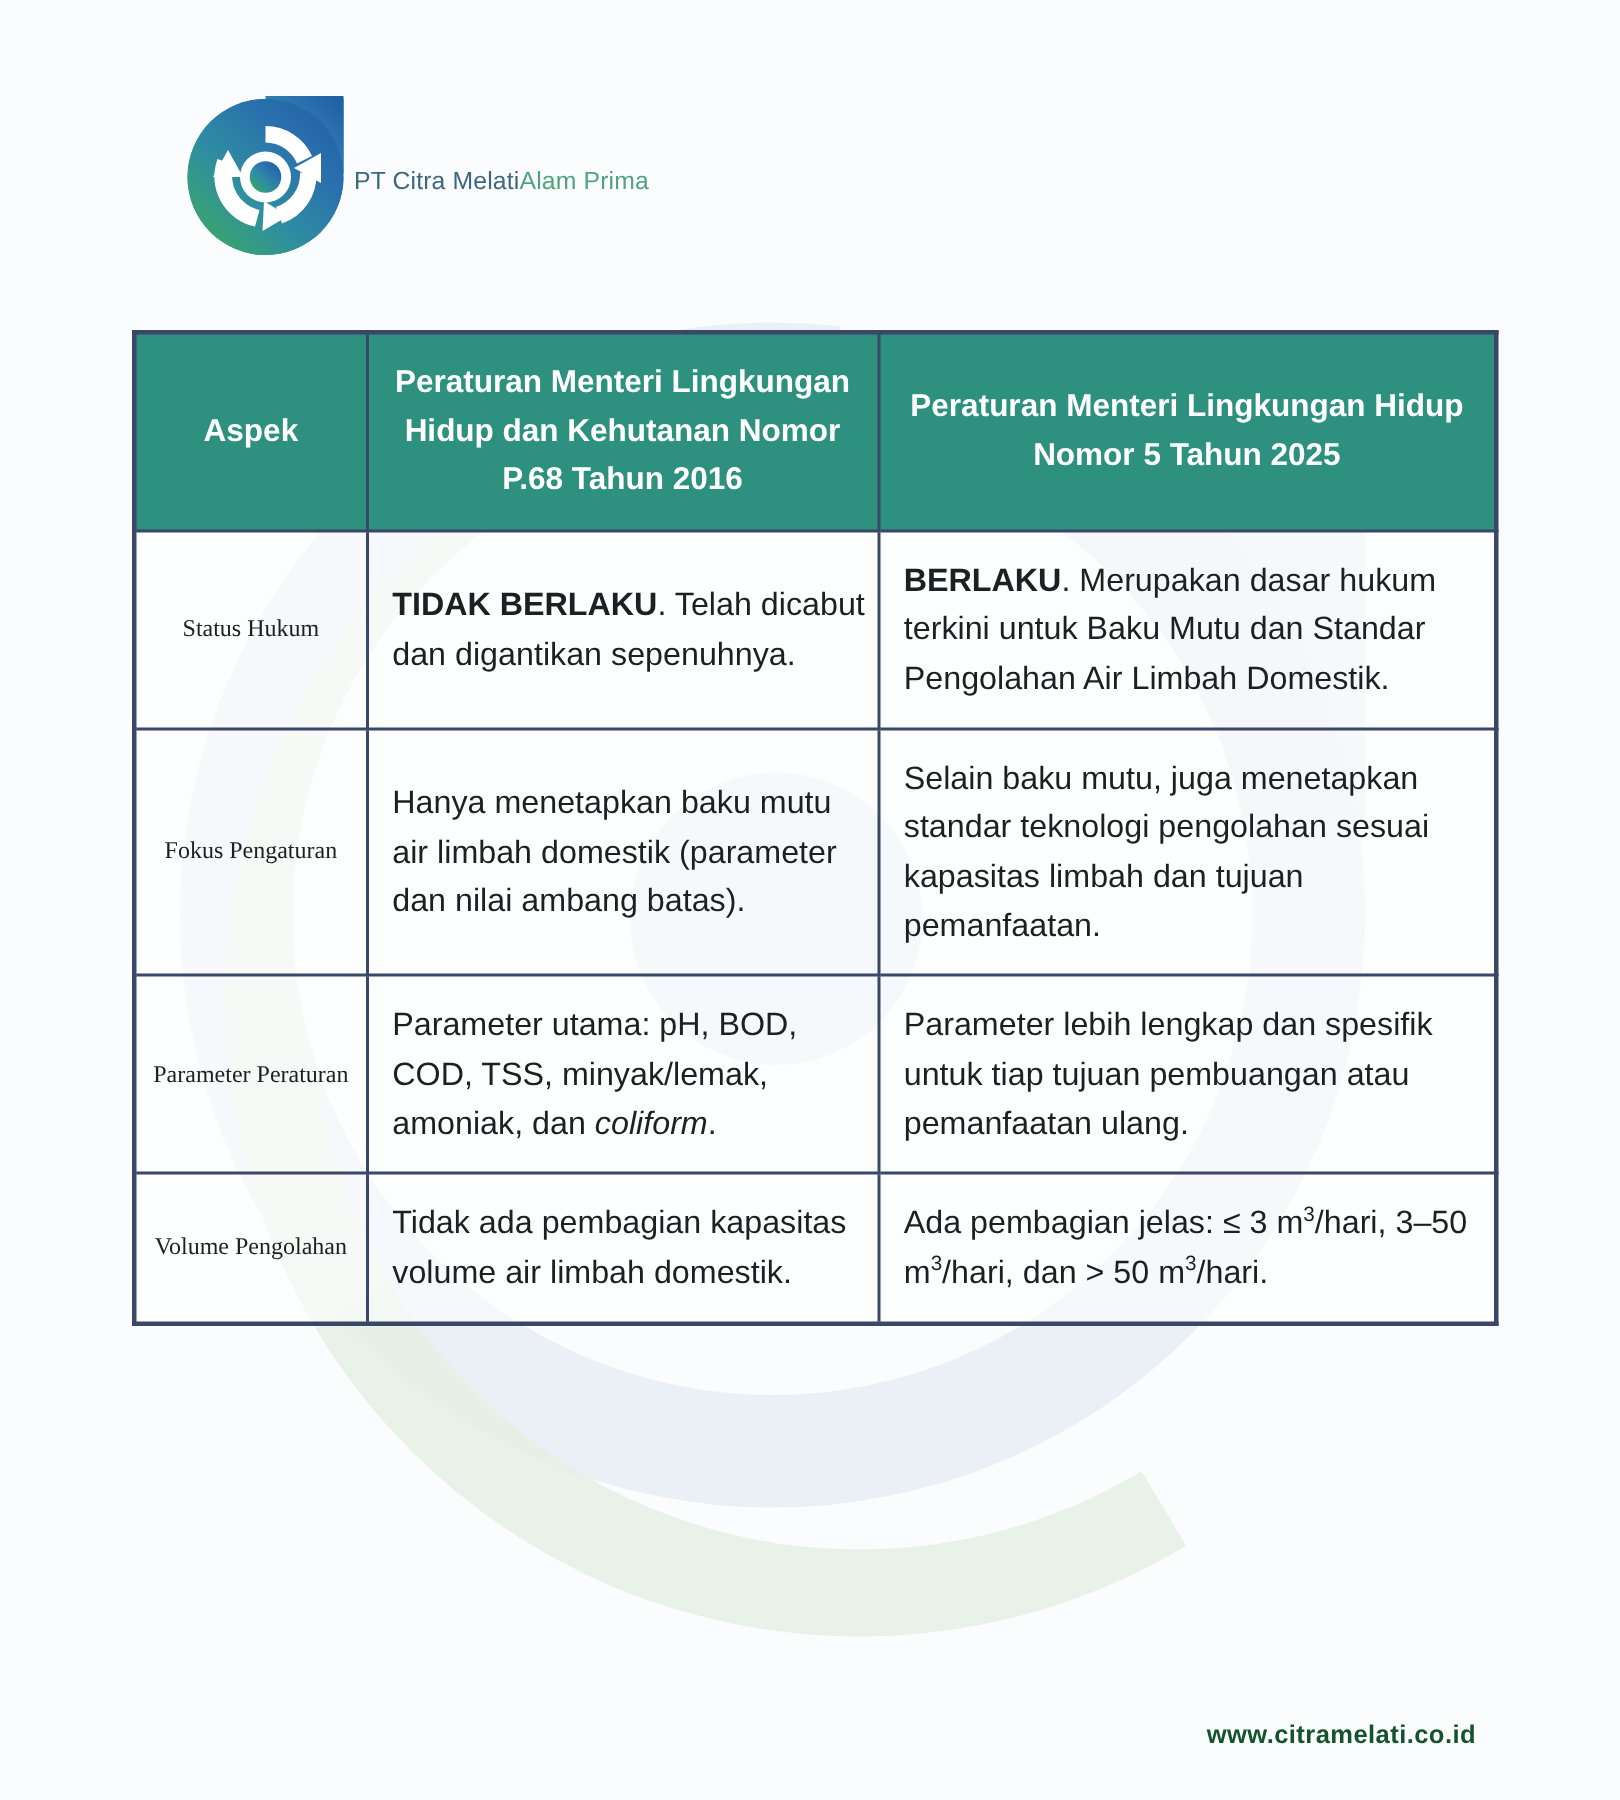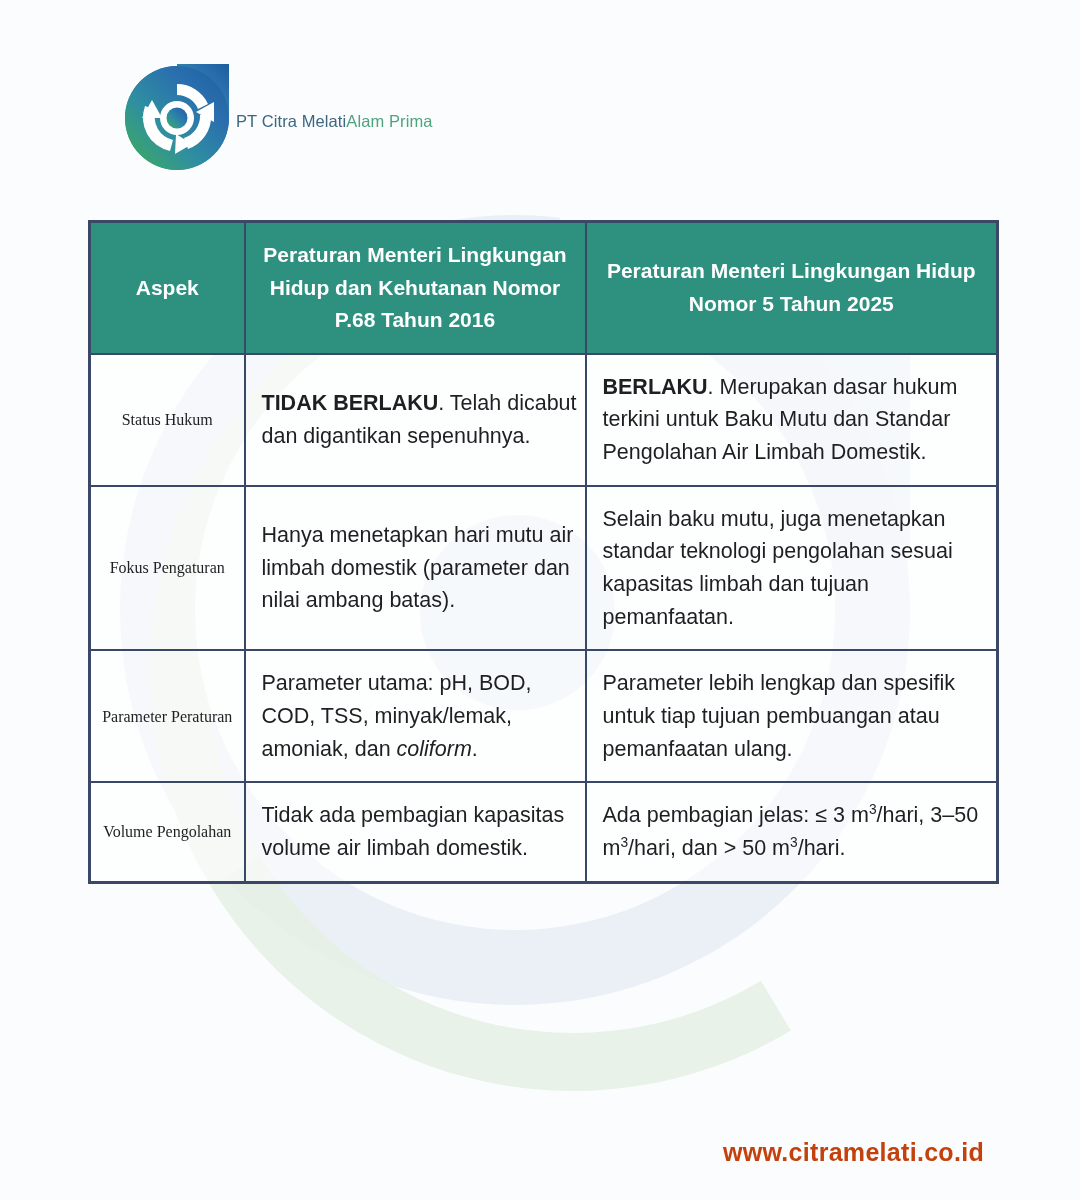--- a/index.html
+++ b/index.html
@@ -183,23 +183,23 @@
   }
   td.body-cell b { font-weight: bold; }
   td.body-cell i { font-style: italic; text-align: right; }
   sup { font-size: 0.64em; vertical-align: super; line-height: 0; }
 
   
   .footer {
     position: absolute;
     right: 96px;
     bottom: 33px;
-    font-size: 25px;
+    font-size: 17px;
     font-weight: bold;
-    color: #c2410c;
+    color: #14532d;
     letter-spacing: .3px;
   }
 </style>
 </head>
 <body>
 
 <div class="bg-wrap">
   <div class="wm-disc"></div>
   <div class="wm-notch"></div>
   <div class="wm-notch-mask"></div>
@@ -260,21 +260,21 @@
       <tbody>
 
         <tr>
           <td class="aspek">Status Hukum</td>
           <td class="body-cell"><b>TIDAK BERLAKU</b><span>. Telah dicabut dan digantikan sepenuhnya.</span></td>
           <td class="body-cell"><b>BERLAKU</b><span>. Merupakan dasar hukum terkini untuk Baku Mutu dan Standar Pengolahan Air Limbah Domestik.</span></td>
         </tr>
 
         <tr>
           <td class="aspek">Fokus Pengaturan</td>
-          <td class="body-cell">Hanya menetapkan hari mutu air limbah domestik (parameter dan nilai ambang batas).</td>
+          <td class="body-cell">Hanya menetapkan baku mutu air limbah domestik (parameter dan nilai ambang batas).</td>
           <td class="body-cell">Selain baku mutu, juga menetapkan standar teknologi pengolahan sesuai kapasitas limbah dan tujuan pemanfaatan.</td>
         </tr>
 
 
         <tr>
           <td class="aspek">Parameter Peraturan</td>
           <td class="body-cell"><span>Parameter utama: pH, BOD, COD, TSS, minyak/lemak, amoniak, dan </span><i>coliform</i><span>.</span></td>
           <td class="body-cell">Parameter lebih lengkap dan spesifik untuk tiap tujuan pembuangan atau pemanfaatan ulang.</td>
         </tr>
 

